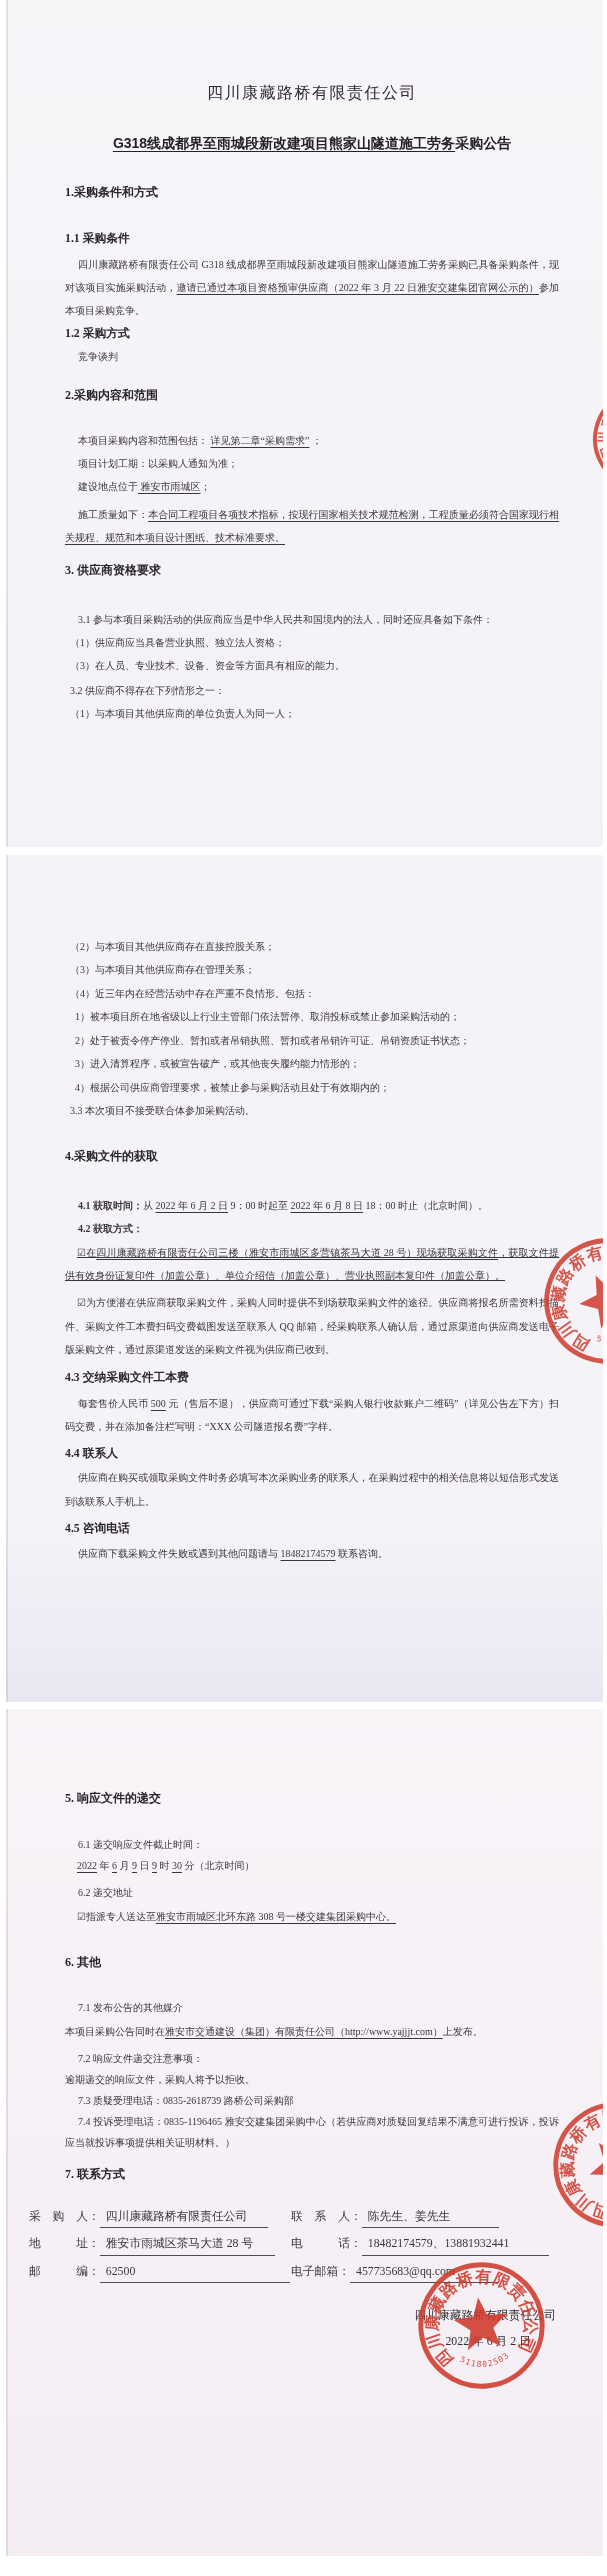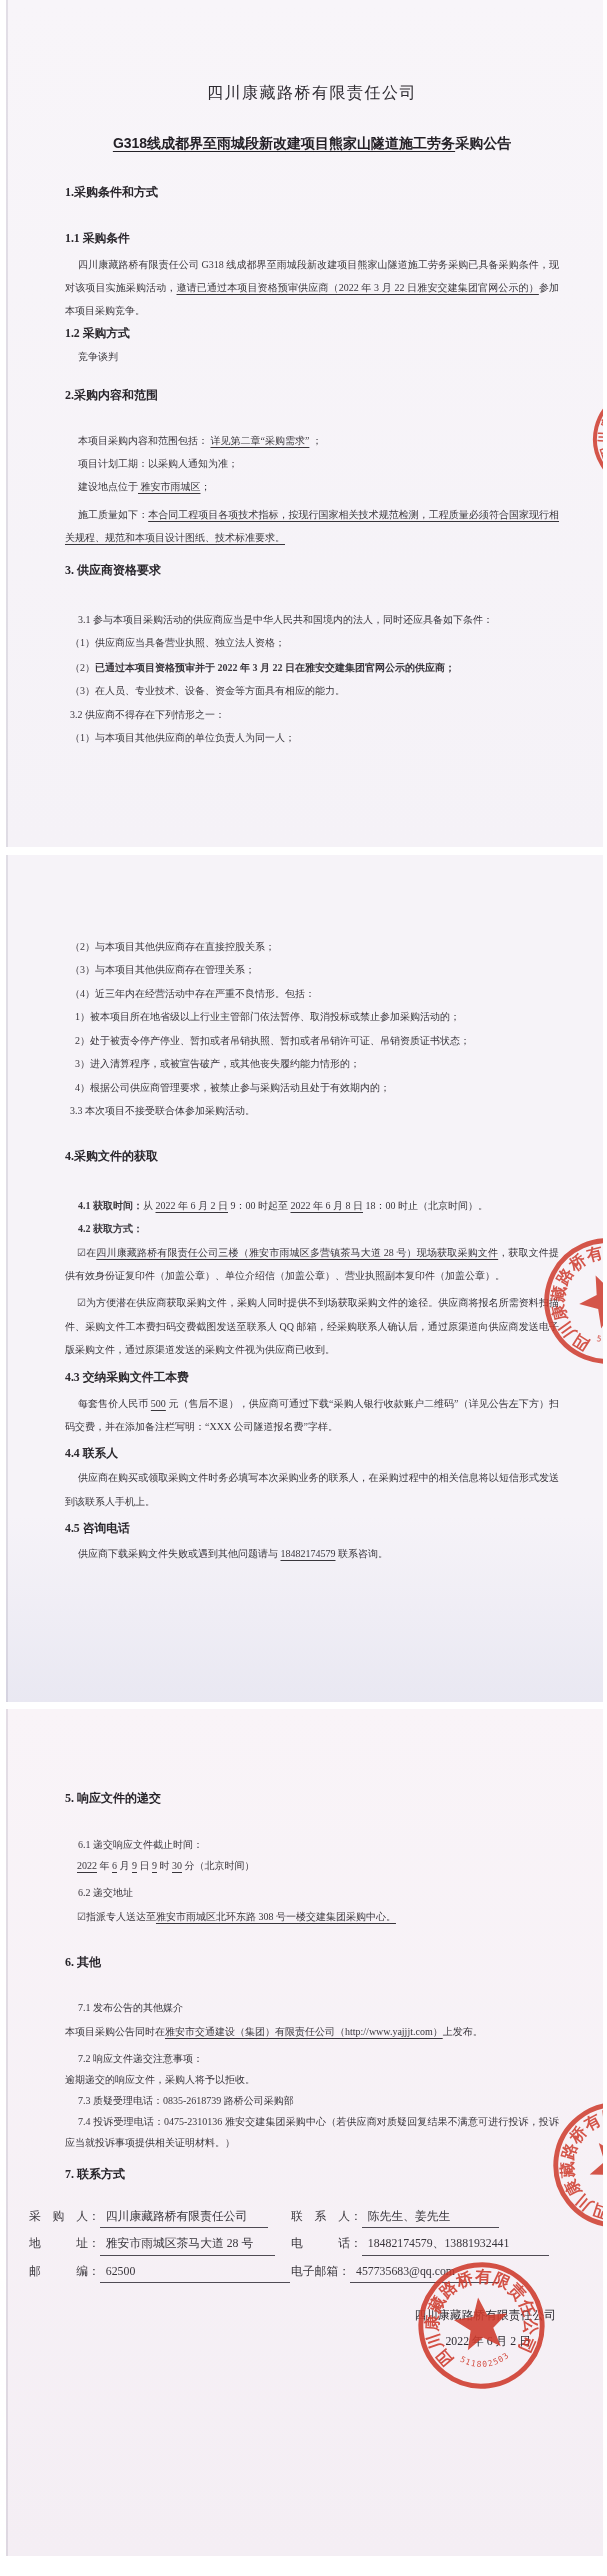--- a/index.html
+++ b/index.html
@@ -59,21 +59,20 @@
       <div class="blk b-h2"><span class="">1.2 采购方式</span></div>
       <div class="blk b-para" style="text-indent: 1.3em;"><span class="">竞争谈判</span></div>
       <div class="blk b-h1" style="margin-top: 12px;"><span class="">2.采购内容和范围</span></div>
       <div class="blk b-para" style="margin-top: 19px; text-indent: 1.3em;"><span class="">本项目采购内容和范围包括： </span><span class="u ">详见第二章“采购需求”</span><span class=""> ；</span></div>
       <div class="blk b-para" style="text-indent: 1.3em;"><span class="">项目计划工期：以采购人通知为准；</span></div>
       <div class="blk b-para" style="text-indent: 1.3em;"><span class="">建设地点位于</span><span class="u "> 雅安市雨城区</span><span class="">；</span></div>
       <div class="blk b-para" style="margin-top: 5px; text-indent: 1.3em;"><span class="">施工质量如下：</span><span class="u ">本合同工程项目各项技术指标，按现行国家相关技术规范检测，工程质量必须符合国家现行相关规程、规范和本项目设计图纸、技术标准要求。</span></div>
       <div class="blk b-h1" style="margin-top: 6px;"><span class="">3. 供应商资格要求</span></div>
       <div class="blk b-para" style="margin-top: 23px; text-indent: 1.3em;"><span class="">3.1 参与本项目采购活动的供应商应当是中华人民共和国境内的法人，同时还应具备如下条件：</span></div>
       <div class="blk b-para" style="text-indent: 0.5em;"><span class="">（1）供应商应当具备营业执照、独立法人资格；</span></div>
-      <div class="blk b-para" style="margin-top: 1.5px; text-indent: 0.5em;"><span class="">（2）</span><span class="b">已通过本项目资格预审并于 2022 年 3 月 22 日在雅安交建集团官网公示的供应商；</span></div>
       <div class="blk b-para" style="text-indent: 0.5em;"><span class="">（3）在人员、专业技术、设备、资金等方面具有相应的能力。</span></div>
       <div class="blk b-para" style="margin-top: 1.5px; text-indent: 0.5em;"><span class="">3.2 供应商不得存在下列情形之一：</span></div>
       <div class="blk b-para" style="text-indent: 0.5em;"><span class="">（1）与本项目其他供应商的单位负责人为同一人；</span></div>
     </div>
   <div class="seal seal-p1">
     <svg viewBox="0 0 200 200">
       <defs>
         <path id="sa1" d="M 56,144 A 62,62 0 1 1 144,144"></path>
         <path id="sb1" d="M 63,146 A 60,60 0 0 0 137,146"></path>
       </defs>
@@ -91,21 +90,21 @@
       <div class="blk b-para" style="text-indent: 0.5em;"><span class="">（3）与本项目其他供应商存在管理关系；</span></div>
       <div class="blk b-para" style="text-indent: 0.5em;"><span class="">（4）近三年内在经营活动中存在严重不良情形。包括：</span></div>
       <div class="blk b-para" style="text-indent: 1em;"><span class="">1）被本项目所在地省级以上行业主管部门依法暂停、取消投标或禁止参加采购活动的；</span></div>
       <div class="blk b-para" style="text-indent: 1em;"><span class="">2）处于被责令停产停业、暂扣或者吊销执照、暂扣或者吊销许可证、吊销资质证书状态；</span></div>
       <div class="blk b-para" style="text-indent: 1em;"><span class="">3）进入清算程序，或被宣告破产，或其他丧失履约能力情形的；</span></div>
       <div class="blk b-para" style="text-indent: 1em;"><span class="">4）根据公司供应商管理要求，被禁止参与采购活动且处于有效期内的；</span></div>
       <div class="blk b-para" style="text-indent: 0.5em;"><span class="">3.3 本次项目不接受联合体参加采购活动。</span></div>
       <div class="blk b-h1" style="margin-top: 18px;"><span class="">4.采购文件的获取</span></div>
       <div class="blk b-para" style="margin-top: 23px; text-indent: 1.3em;"><span class="b">4.1 获取时间：</span><span class="">从 </span><span class="u ">2022 年 6 月 2 日</span><span class=""> 9：00 时起至 </span><span class="u ">2022 年 6 月 8 日</span><span class=""> 18：00 时止（北京时间）。</span></div>
       <div class="blk b-para" style="text-indent: 1.3em;"><span class="b">4.2 获取方式：</span></div>
-      <div class="blk b-para" style="text-indent: 1.2em;"><span class="">☑在</span><span class="u ">四川康藏路桥有限责任公司三楼（雅安市雨城区多营镇茶马大道 28 号）现场获取采购文件</span><span class="">，获取文件提供有效身份证复印件（加盖公章）、单位介绍信（加盖公章）、营业执照副本复印件（加盖公章）。</span></div>
+      <div class="blk b-para" style="text-indent: 1.2em; text-decoration: underline;"><span class="">☑在</span><span class="u ">四川康藏路桥有限责任公司三楼（雅安市雨城区多营镇茶马大道 28 号）现场获取采购文件</span><span class="">，获取文件提供有效身份证复印件（加盖公章）、单位介绍信（加盖公章）、营业执照副本复印件（加盖公章）。</span></div>
       <div class="blk b-para" style="margin-top: 3.8px; text-indent: 1.2em;"><span class="">☑为方便潜在供应商获取采购文件，采购人同时提供不到场获取采购文件的途径。供应商将报名所需资料扫描件、采购文件工本费扫码交费截图发送至联系人 QQ 邮箱，经采购联系人确认后，通过原渠道向供应商发送电子版采购文件，通过原渠道发送的采购文件视为供应商已收到。</span></div>
       <div class="blk b-h2" style="margin-top: 3.8px;"><span class="">4.3 交纳采购文件工本费</span></div>
       <div class="blk b-para" style="margin-top: 3px; text-indent: 1.3em;"><span class="">每套售价人民币 </span><span class="u ">500</span><span class=""> 元（售后不退），供应商可通过下载“采购人银行收款账户二维码”（详见公告左下方）扫码交费，并在添加备注栏写明：“XXX 公司隧道报名费”字样。</span></div>
       <div class="blk b-h2" style="margin-top: 3.8px;"><span class="">4.4 联系人</span></div>
       <div class="blk b-para" style="margin-top: 0.8px; text-indent: 1.3em;"><span class="">供应商在购买或领取采购文件时务必填写本次采购业务的联系人，在采购过程中的相关信息将以短信形式发送到该联系人手机上。</span></div>
       <div class="blk b-h2" style="margin-top: 3.8px;"><span class="">4.5 咨询电话</span></div>
       <div class="blk b-para" style="margin-top: 1.5px; text-indent: 1.3em;"><span class="">供应商下载采购文件失败或遇到其他问题请与 </span><span class="u ">18482174579</span><span class=""> 联系咨询。</span></div>
     </div>
   <div class="seal seal-p2">
     <svg viewBox="0 0 200 200">
@@ -127,21 +126,21 @@
       <div class="blk b-para" style="margin-top: 21px; text-indent: 1.3em;"><span class="">6.1 递交响应文件截止时间：</span></div>
       <div class="blk b-para" style="text-indent: 1.2em;"><span class="u ">2022</span><span class=""> 年 </span><span class="u ">6</span><span class=""> 月 </span><span class="u ">9</span><span class=""> 日 </span><span class="u ">9</span><span class=""> 时 </span><span class="u ">30</span><span class=""> 分（北京时间）</span></div>
       <div class="blk b-para" style="margin-top: 6px; text-indent: 1.3em;"><span class="">6.2 递交地址</span></div>
       <div class="blk b-para" style="margin-top: 3px; text-indent: 1.2em;"><span class="">☑指派专人送达至</span><span class="u ">雅安市雨城区北环东路 308 号一楼交建集团采购中心。</span></div>
       <div class="blk b-h1" style="margin-top: 20px;"><span class="">6. 其他</span></div>
       <div class="blk b-para" style="margin-top: 20px; text-indent: 1.3em;"><span class="">7.1 发布公告的其他媒介</span></div>
       <div class="blk b-para" style="margin-top: 3px;"><span class="">本项目采购公告同时在</span><span class="u ">雅安市交通建设（集团）有限责任公司（http://www.yajjjt.com）</span><span class="">上发布。</span></div>
       <div class="blk b-para" style="margin-top: 6px; text-indent: 1.3em;"><span class="">7.2 响应文件递交注意事项：</span></div>
       <div class="blk b-para"><span class="">逾期递交的响应文件，采购人将予以拒收。</span></div>
       <div class="blk b-para" style="text-indent: 1.3em;"><span class="">7.3 质疑受理电话：0835-2618739 路桥公司采购部</span></div>
-      <div class="blk b-para" style="text-indent: 1.3em;"><span class="">7.4 投诉受理电话：0475-2310136 雅安交建集团采购中心（若供应商对质疑回复结果不满意可进行投诉，投诉应当就投诉事项提供相关证明材料。）</span></div>
+      <div class="blk b-para" style="text-indent: 1.3em;"><span class="">7.4 投诉受理电话：0835-1196465 雅安交建集团采购中心（若供应商对质疑回复结果不满意可进行投诉，投诉应当就投诉事项提供相关证明材料。）</span></div>
       <div class="blk b-h1" style="margin-top: 6px;"><span class="">7. 联系方式</span></div>
     </div>
 
   <div class="contact">
     <div>
       <span class="cl">采　购　人：</span><span class="cv w1">四川康藏路桥有限责任公司</span>
     </div>
     <div>
       <span class="cl">联　系　人：</span><span class="cv w4">陈先生、姜先生</span>
     </div>

